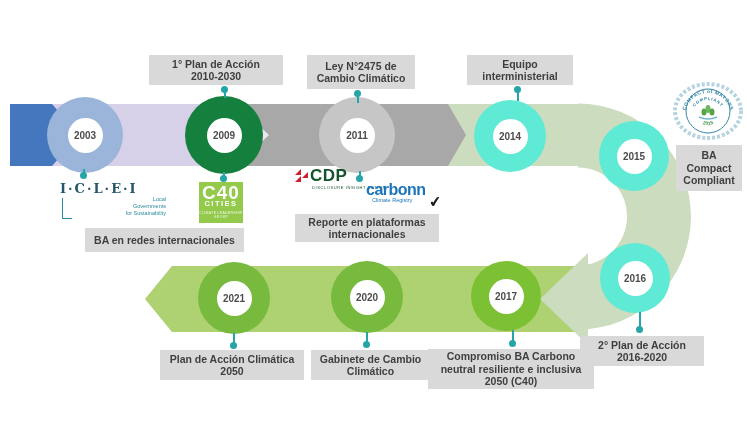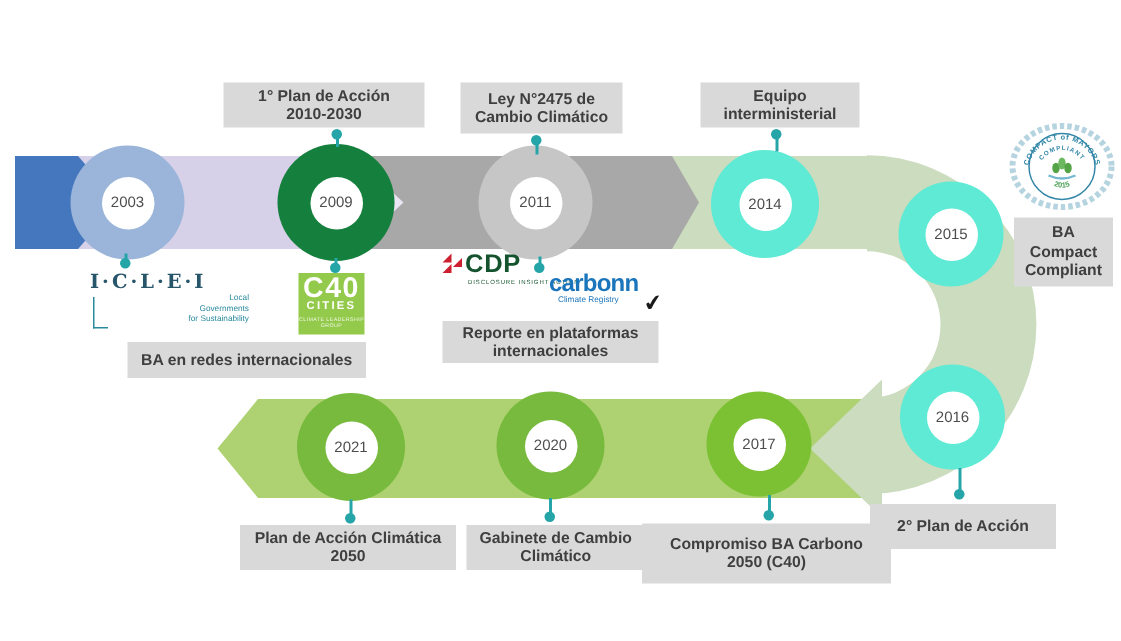--- a/index.html
+++ b/index.html
@@ -2,21 +2,21 @@
 <html><head>
 <meta charset="utf-8">
 <style>
   html,body{margin:0;padding:0;background:#fff;}
   .stage{position:relative;width:747px;height:427px;background:#ffffff;overflow:hidden;
          font-family:"Liberation Sans",sans-serif;}
   .shapes{position:absolute;left:0;top:0;}
   
   .node{position:absolute;border-radius:50%;display:flex;align-items:center;justify-content:center;}
   .node-inner{width:35px;height:35px;background:#fff;border-radius:50%;display:flex;
-              align-items:center;justify-content:center;font-size:10px;font-weight:normal;color:#4d4d4d;}
+              align-items:center;justify-content:center;font-size:10px;font-weight:bold;color:#4d4d4d;}
   .n-blue{background:#9ab5d9}.n-teal{background:#15803d}.n-gray{background:#c6c6c6}
   .n-olive{background:#5eead4}.n-green{background:#77ba3d}.n-bright{background:#7cc133}
   
   .pin-line{position:absolute;width:2px;background:#26a5a8;}
   .pin-dot{position:absolute;width:7px;height:7px;border-radius:50%;background:#26a5a8;}
   
   .label{position:absolute;background:#d9d9d9;color:#3f3f3f;font-weight:bold;font-size:10.5px;
          line-height:12.5px;text-align:center;display:flex;flex-direction:column;justify-content:center;}
   
   .iclei{position:absolute;left:60px;top:181px;width:120px;height:45px;color:#27566b;}
@@ -127,23 +127,25 @@
     <span>Equipo</span>
     <span>interministerial</span>
   </div>
   <div class="label" style="left:676px;top:145px;width:66px;height:46px">
     <span>BA</span>
     <span>Compact</span>
     <span>Compliant</span>
   </div>
   <div class="label" style="left:580px;top:336px;width:124px;height:30px">
     <span>2° Plan de Acción</span>
+    <span>2016-2020</span>
   </div>
   <div class="label" style="left:428px;top:349px;width:166px;height:40px">
     <span>Compromiso BA Carbono</span>
+    <span>neutral resiliente e inclusiva</span>
     <span>2050 (C40)</span>
   </div>
   <div class="label" style="left:311px;top:350px;width:119px;height:30px">
     <span>Gabinete de Cambio</span>
     <span>Climático</span>
   </div>
   <div class="label" style="left:160px;top:350px;width:144px;height:30px">
     <span>Plan de Acción Climática</span>
     <span>2050</span>
   </div>

